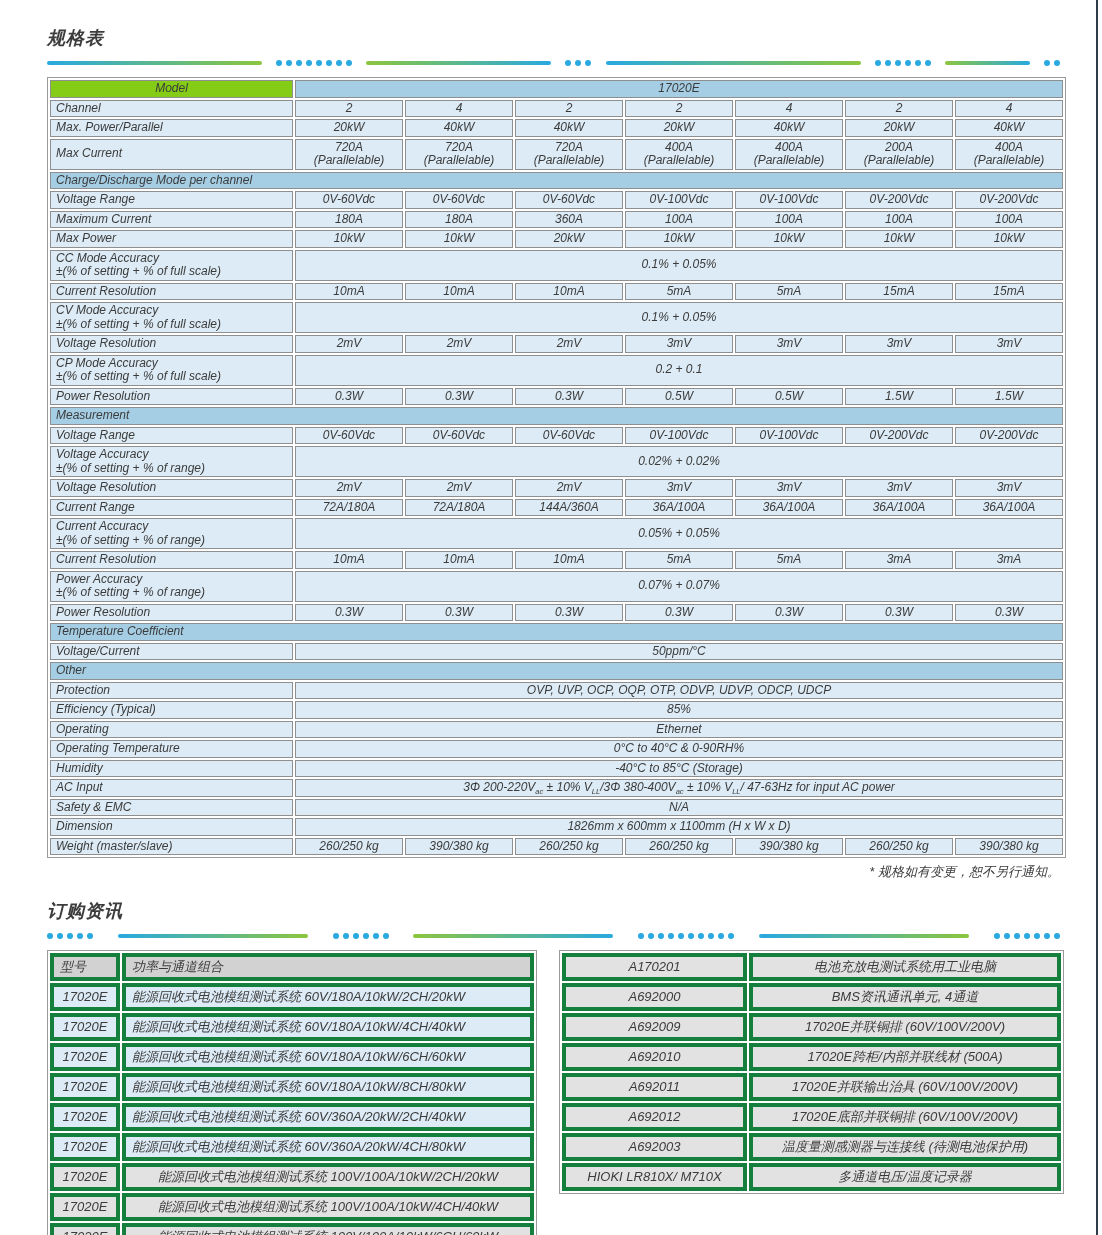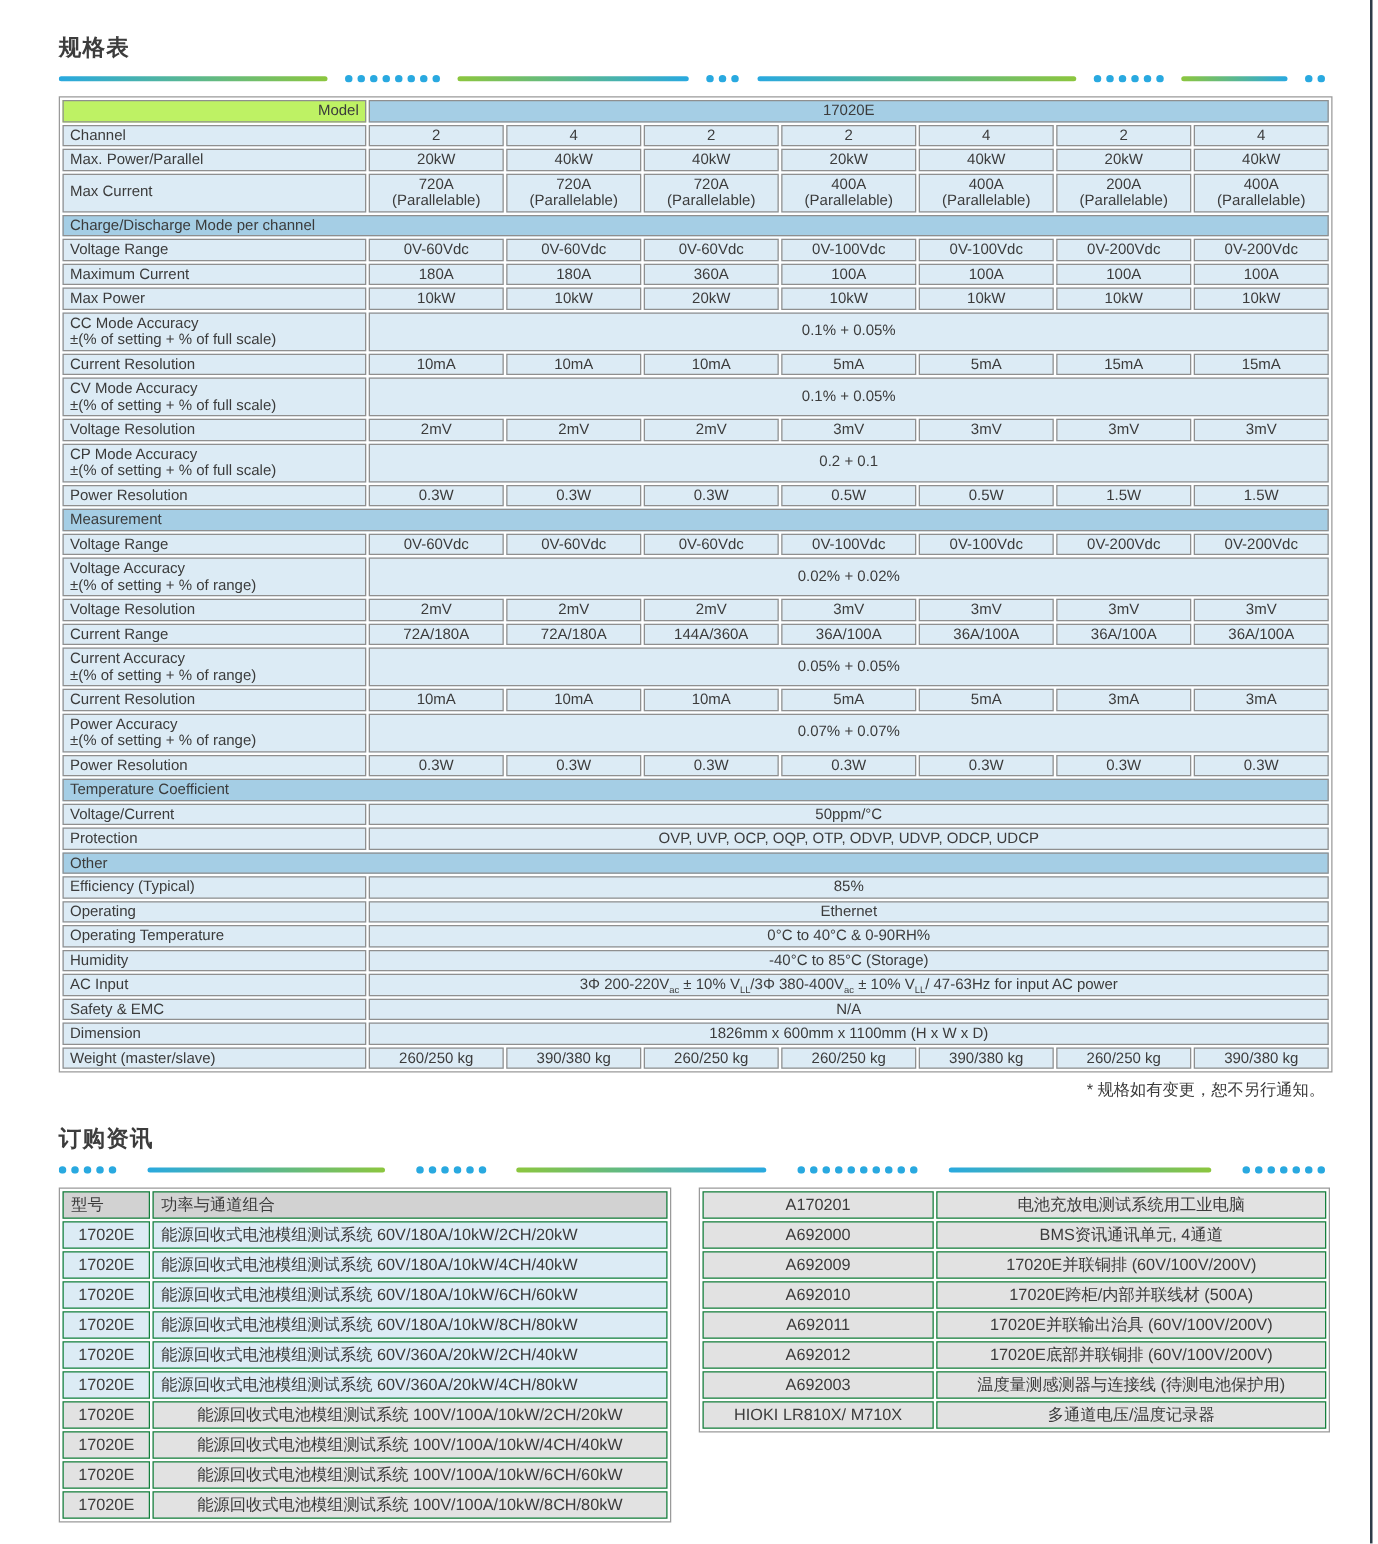--- a/index.html
+++ b/index.html
@@ -3,20 +3,21 @@
 <meta charset="utf-8">
 <style>
   html,body{margin:0;padding:0;background:#ffffff;}
   .page{
     position:relative;
     width:1102px;height:1235px;
     background:#ffffff;
     font-family:"Liberation Sans","DejaVu Sans",sans-serif;
     color:#3b3b3b;
     overflow:hidden;
+    font-style:italic;
   }
   .content{position:absolute;left:47px;top:0;width:1013px;}
   .sec-title{
     font-size:18px;font-weight:bold;color:#3c3c3c;
     margin:26px 0 9px 0;letter-spacing:1px;
   }
   .divider{
     width:1013px;height:7px;display:flex;align-items:center;
     justify-content:space-between;overflow:hidden;margin-bottom:11px;
   }
@@ -32,34 +33,34 @@
     border:1px solid #8f8f8f;
     font-size:12px;line-height:13.5px;
     padding:1px 5px;
     white-space:pre-line;
     overflow:hidden;
   }
   table.spec td.label{text-align:left;background:#dcebf5;margin-left:21px;}
   table.spec td.val{text-align:center;background:#dcebf5;}
   table.spec td.section{background:#a5cee5;text-align:left;}
   table.spec td.model-val{background:#a5cee5;text-align:center;}
-  table.spec td.model-label{background:#bef264;text-align:right;}
+  table.spec td.model-label{background:#84cc16;text-align:center;}
   table.spec sub{font-size:7.5px;line-height:0;}
   .note{
     width:1013px;text-align:right;font-size:13px;color:#3b3b3b;
     margin:5px 4px 0 0;
   }
   
   .order-wrap{display:flex;gap:22px;align-items:flex-start;margin-top:2px;}
   table.order{
     border-collapse:separate;border-spacing:2px;table-layout:fixed;
     background:#ffffff;border:1px solid #9a9a9a;
   }
   table.order td{
-    border:1px solid #15803d;
+    border:4px solid #15803d;
     font-size:13px;line-height:16px;
     padding:2px 6px;
     white-space:pre-line;overflow:hidden;
   }
   table.order-left{width:488px;}
   table.order-right{width:503px;}
   td.bg-header{background:#d2d2d2;}
   td.bg-blue{background:#dcebf5;}
   td.bg-gray{background:#e2e2e2;text-align:center;}
   .edge-line{
@@ -316,25 +317,25 @@
             <td class="val">0.3W</td>
           </tr>
           <tr>
             <td class="section" colspan="8">Temperature Coefficient</td>
           </tr>
           <tr>
             <td class="label">Voltage/Current</td>
             <td class="val" colspan="7">50ppm/°C</td>
           </tr>
           <tr>
+            <td class="section" colspan="8">Other</td>
+          </tr>
+          <tr>
             <td class="label">Protection</td>
             <td class="val" colspan="7">OVP, UVP, OCP, OQP, OTP, ODVP, UDVP, ODCP, UDCP</td>
-          </tr>
-          <tr>
-            <td class="section" colspan="8">Other</td>
           </tr>
           <tr>
             <td class="label">Efficiency (Typical)</td>
             <td class="val" colspan="7">85%</td>
           </tr>
           <tr>
             <td class="label">Operating</td>
             <td class="val" colspan="7">Ethernet</td>
           </tr>
           <tr>

